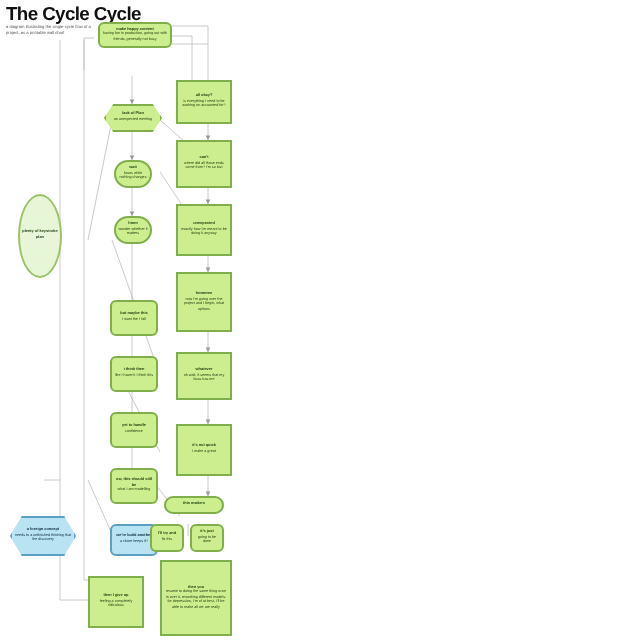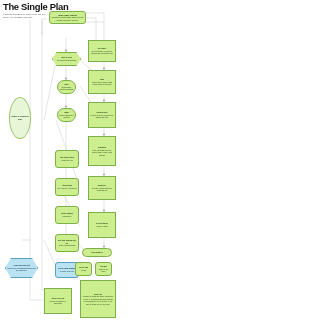--- a/index.html
+++ b/index.html
@@ -67,21 +67,21 @@
   .blue-rrect{
     background:#b9e2f3;border:0.4px solid #5d9fc0;border-radius:3px;
     color:#0d2d3d;
   }
 </style>
 </head>
 <body>
 
 <div id="canvas">
 
-  <div class="title">The Single Plan</div>
+  <div class="title">The Cycle Cycle</div>
   <div class="subtitle">a diagram illustrating the single-cycle flow of a project, as a printable wall chart</div>
 
   <svg class="wires" viewBox="0 0 119 320">
     <g stroke="#bdbdbd" stroke-width="0.4" fill="none">
 
       <path d="M47,19 L42,19 L42,35"></path>
       <path d="M86,13 L104,13 L104,40"></path>
       <path d="M86,22 L104,22"></path>
 
       <path d="M86,18 L96,18 L96,40"></path>

